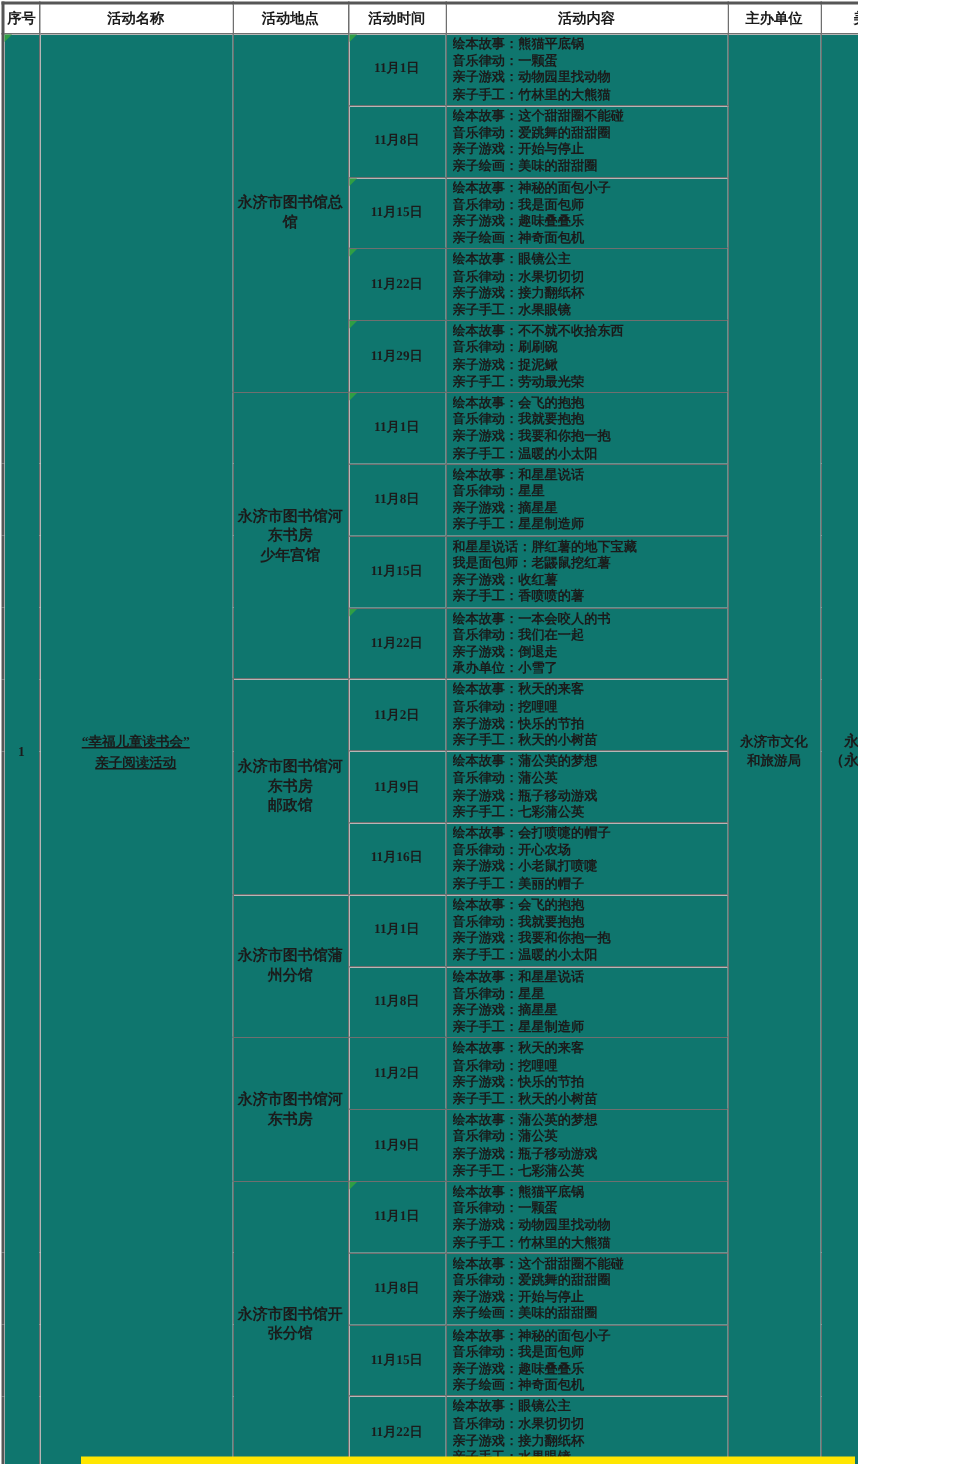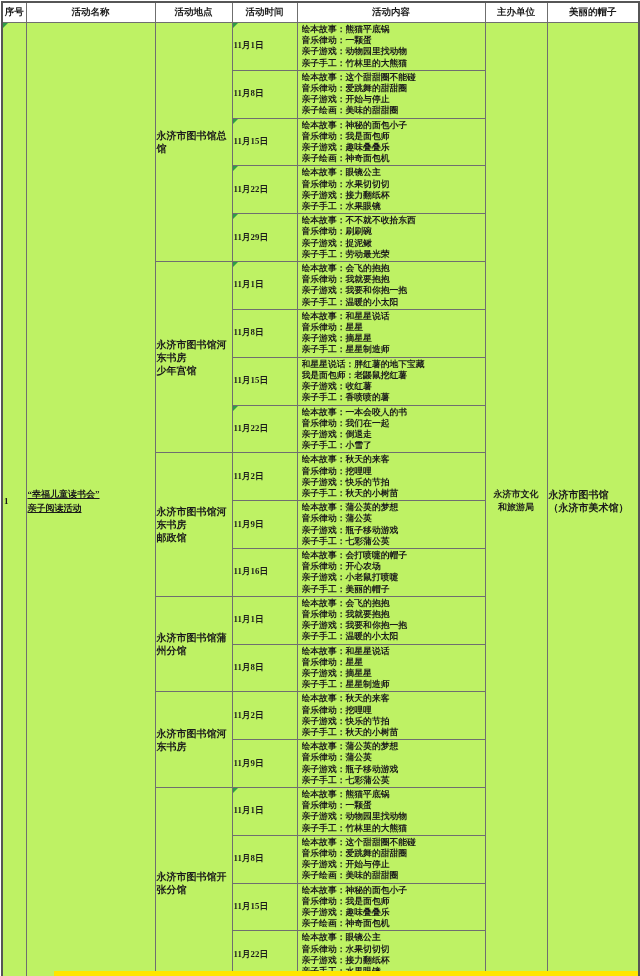--- a/index.html
+++ b/index.html
@@ -2,21 +2,21 @@
 <html style="--marker-color: #2f9e44; --highlight-color: #ffe600;"><head>
 <meta charset="utf-8">
 <style>
   :root{
     --marker-color:#2f9e44;
     --highlight-color:#ffe600;
   }
   html,body{margin:0;padding:0;background:#fff;}
   .page{
     position:relative;
-    width:640px;height:976px;
+    width:572px;height:976px;
     background:#fff;
     overflow:hidden;
     font-family:"Liberation Serif","DejaVu Serif",serif;
     color:#1b1b1b;
   }
   table.schedule{
     border-collapse:collapse;
     table-layout:fixed;
     width:637px;
     margin:1px 0 0 1px;
@@ -29,22 +29,22 @@
     color:#1b1b1b;
   }
   th{
     font-size:9.5px;
     height:19px;
     padding:0 1px;
     text-align:center;
     vertical-align:middle;
     background:#fff;
   }
-  td{font-size:9px;padding:0 1px;background:#bef264;}
-  .center{vertical-align:middle;}
+  td{font-size:9px;padding:0 1px;background:#0f766e;}
+  .center{text-align:center;vertical-align:middle;}
   td.time{font-size:8.8px;}
   td.content{padding:1px 2px 1px 4px;vertical-align:middle;text-align:left;}
   .cline{
     line-height:11.2px;
     font-size:8.8px;
     white-space:nowrap;
     overflow:hidden;
     text-align:left;
   }
   .locline{line-height:13px;font-size:10px;}
@@ -178,21 +178,21 @@
             <div class="cline">亲子游戏：收红薯</div>
             <div class="cline">亲子手工：香喷喷的薯</div>
           </td>
         </tr>
         <tr>
           <td class="center time marker">11月22日</td>
           <td class="content">
             <div class="cline">绘本故事：一本会咬人的书</div>
             <div class="cline">音乐律动：我们在一起</div>
             <div class="cline">亲子游戏：倒退走</div>
-            <div class="cline">亲子手工：小雪了</div>
+            <div class="cline">承办单位：小雪了</div>
           </td>
         </tr>
         <tr>
           <td class="center" rowspan="3">
             <div class="locline">永济市图书馆河东书房</div>
             <div class="locline">邮政馆</div>
           </td>
           <td class="center time">11月2日</td>
           <td class="content">
             <div class="cline">绘本故事：秋天的来客</div>

